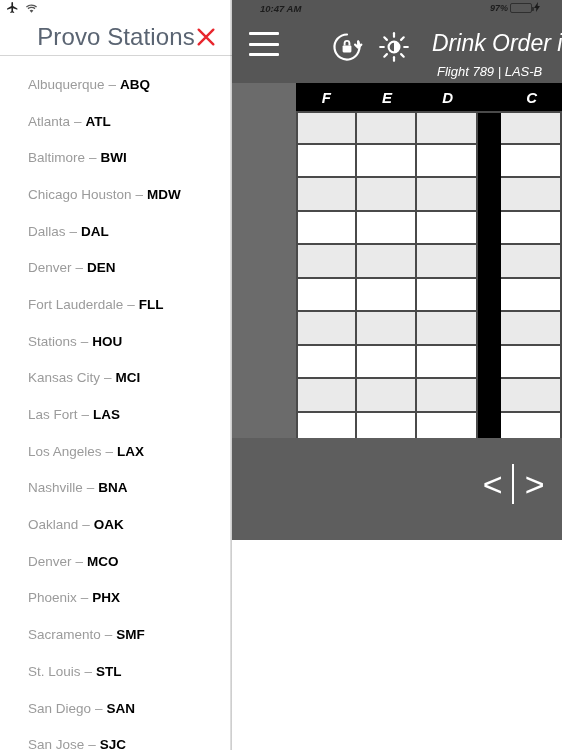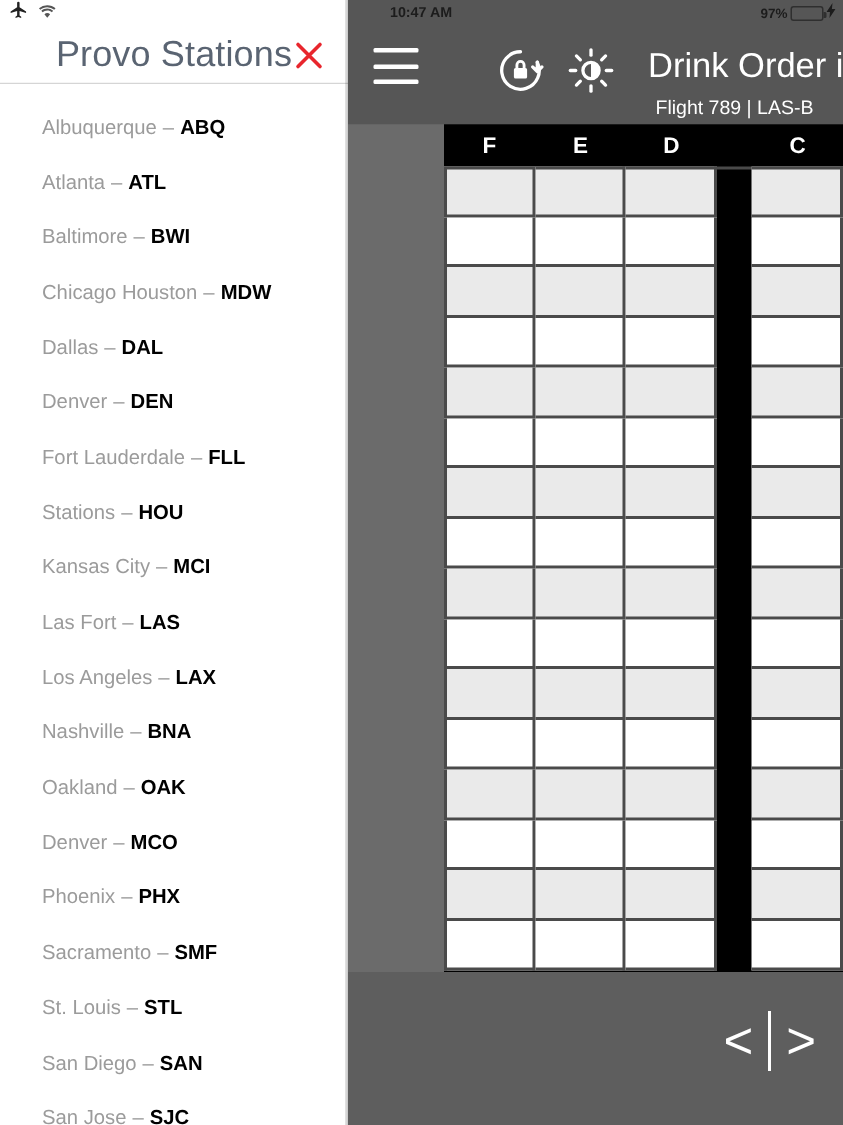--- a/index.html
+++ b/index.html
@@ -68,35 +68,36 @@
   
   .left-edge-shadow {
     position: absolute; right: 0; top: 0;
     width: 2px; height: 750px;
     background: linear-gradient(to right, rgba(0,0,0,.10), rgba(0,0,0,.22));
   }
 
   
   .right-panel {
     position: absolute; left: 232px; top: 0;
-    width: 330px; height: 750px;
+    width: 330px; height: 540px;
     background: #6b6b6b;
     overflow: hidden;
+    font-style: italic;
   }
   .app-statusbar {
     position: relative;
     height: 18px; width: 100%;
     background: #565656;
     display: flex; align-items: center;
     color: #1c1c1c;
     font-size: 9.5px; font-weight: 700;
   }
   .sb-time { position: absolute; left: 28px; top: 3px; }
   .sb-battery {
-    position: absolute; right: 5px; top: 2px;
+    position: absolute; right: 22px; top: 2px;
     display: flex; align-items: center; gap: 2px;
   }
   .sb-batt-pct { font-size: 9px; font-weight: 700; color: #1c1c1c; }
   .batt-shell {
     width: 22px; height: 10px;
     border: 1px solid #2f2f2f; border-radius: 2px;
     padding: 1px; position: relative;
   }
   .batt-fill { width: 100%; height: 100%; background: #4cd964; border-radius: 1px; }
   .batt-nub {

